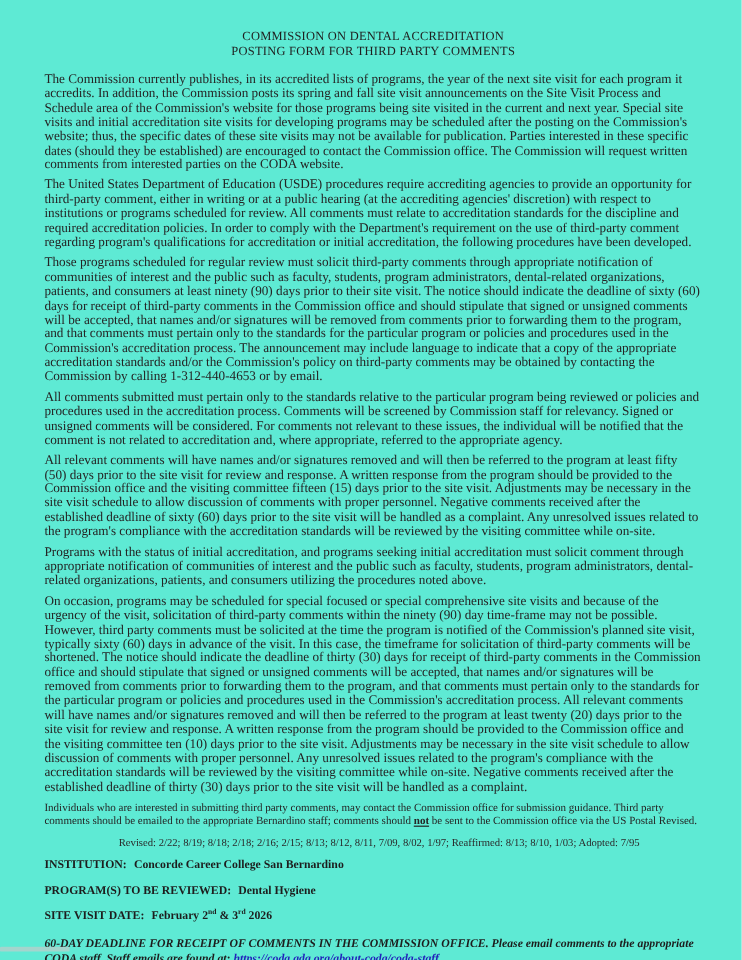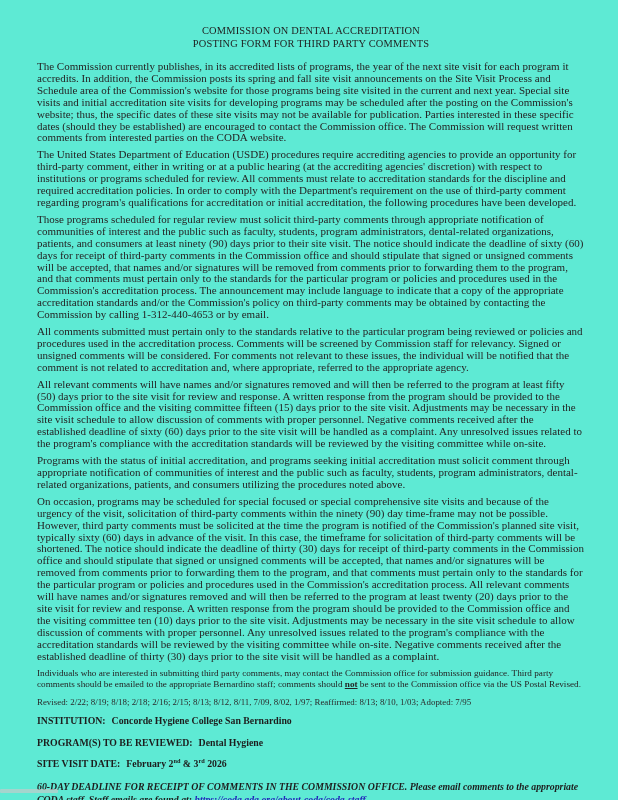--- a/index.html
+++ b/index.html
@@ -23,21 +23,21 @@
     color: #1f1f1f;
     margin-bottom: 11px;
   }
   .body-text { font-size: 11px; line-height: 11.9px; text-align: left; }
   .body-text p.para, p.para { margin: 0 0 5px 0; }
   p.closing { margin: 0 0 4px 0; font-size: 9.2px; line-height: 11.9px; }
   .em-not { font-weight: 700; text-decoration: underline; margin-top: 16px; }
   .revision {
     font-size: 8.9px;
     line-height: 12px;
-    text-align: left;
+    text-align: center;
     margin: 5px -10px 7px 0;
     color: #2a2a2a;
   }
   .field {
     font-weight: 700;
     font-size: 9.8px;
     line-height: 12.5px;
     margin: 0 0 9px 0;
     color: #1d1d1d;
   }
@@ -81,21 +81,21 @@
       <p class="para">All relevant comments will have names and/or signatures removed and will then be referred to the program at least fifty (50) days prior to the site visit for review and response.  A written response from the program should be provided to the Commission office and the visiting committee fifteen (15) days prior to the site visit.  Adjustments may be necessary in the site visit schedule to allow discussion of comments with proper personnel.  Negative comments received after the established deadline of sixty (60) days prior to the site visit will be handled as a complaint. Any unresolved issues related to the program's compliance with the accreditation standards will be reviewed by the visiting committee while on-site.</p>
       <p class="para">Programs with the status of initial accreditation, and programs seeking initial accreditation must solicit comment through appropriate notification of communities of interest and the public such as faculty, students, program administrators, dental-related organizations, patients, and consumers utilizing the procedures noted above.</p>
       <p class="para">On occasion, programs may be scheduled for special focused or special comprehensive site visits and because of the urgency of the visit, solicitation of third-party comments within the ninety (90) day time-frame may not be possible.  However, third party comments must be solicited at the time the program is notified of the Commission's planned site visit, typically sixty (60) days in advance of the visit. In this case, the timeframe for solicitation of third-party comments will be shortened. The notice should indicate the deadline of thirty (30) days for receipt of third-party comments in the Commission office and should stipulate that signed or unsigned comments will be accepted, that names and/or signatures will be removed from comments prior to forwarding them to the program, and that comments must pertain only to the standards for the particular program or policies and procedures used in the Commission's accreditation process.  All relevant comments will have names and/or signatures removed and will then be referred to the program at least twenty (20) days prior to the site visit for review and response.  A written response from the program should be provided to the Commission office and the visiting committee ten (10) days prior to the site visit.  Adjustments may be necessary in the site visit schedule to allow discussion of comments with proper personnel.  Any unresolved issues related to the program's compliance with the accreditation standards will be reviewed by the visiting committee while on-site. Negative comments received after the established deadline of thirty (30) days prior to the site visit will be handled as a complaint.</p>
     </div>
 
   <p class="closing"><span>Individuals who are interested in submitting third party comments, may contact the Commission office for submission guidance.  Third party comments should be emailed to the appropriate Bernardino staff; comments should </span><span class="em-not">not</span><span> be sent to the Commission office via the US Postal Revised.</span></p>
 
   <div class="revision">Revised:  2/22; 8/19; 8/18; 2/18; 2/16; 2/15; 8/13; 8/12, 8/11, 7/09, 8/02, 1/97; Reaffirmed: 8/13; 8/10, 1/03; Adopted: 7/95</div>
 
   <div class="field">
-    <span class="label">INSTITUTION:</span><span class="value">Concorde Hygiene College San Bernardino</span>
+    <span class="label">INSTITUTION:</span><span class="value">Concorde Career College San Bernardino</span>
   </div>
 
   <div class="field">
     <span class="label">PROGRAM(S) TO BE REVIEWED:</span><span class="value">Dental Hygiene</span>
   </div>
 
   <div class="field">
     <span class="label">SITE VISIT DATE:</span><span class="value"><span>February 2</span><sup class="ord">nd</sup><span> &amp; 3</span><sup class="ord">rd</sup><span> 2026</span></span>
   </div>
 

